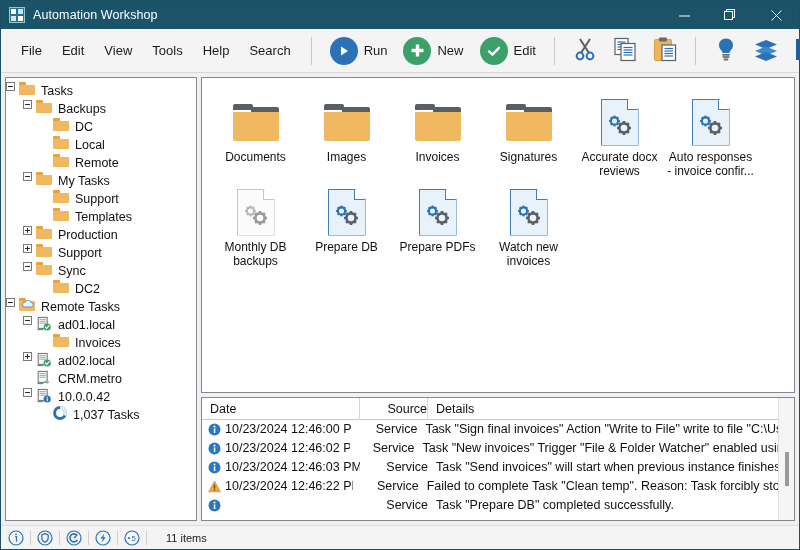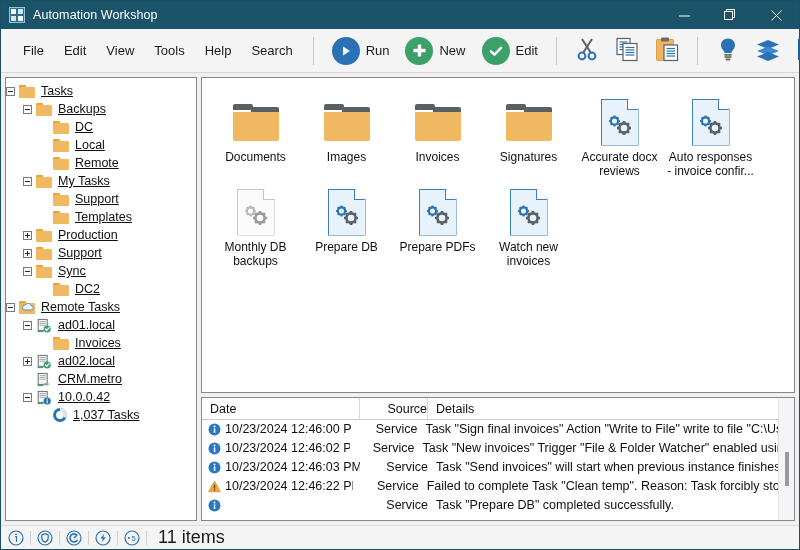--- a/index.html
+++ b/index.html
@@ -51,21 +51,21 @@
   }
   .win-btn svg { display:block; }
 
   
   .toolbar {
     flex: 0 0 44px; height: 44px;
     background: #f4f4f4;
     border-bottom: 1px solid #d8d8d8;
     display: flex; align-items: center;
   }
-  .menu { display: flex; align-items: center; height: 100%; padding-left: 0; margin-left: 12px; }
+  .menu { display: flex; align-items: center; height: 100%; padding-left: 10px; }
   .menu-item {
     font-size: 13px; color: #1b1b1b;
     padding: 4px 9px; margin: 0 1px;
     white-space: nowrap;
   }
   .tb-sep { width: 1px; height: 28px; background: #c9c9c9; margin: 0 10px; flex: 0 0 1px; }
   .tb-group { display: flex; align-items: center; height: 100%; }
   .tb-btn {
     display: flex; align-items: center; gap: 6px;
     padding: 2px 8px; height: 38px;
@@ -99,24 +99,23 @@
     position: relative;
   }
   .tree-panel { flex: 0 0 192px; }
   .right-col { flex: 1 1 auto; display: flex; flex-direction: column; gap: 4px; min-width: 0; }
   .icons-panel { flex: 1 1 auto; position: relative; }
   .log-panel { flex: 0 0 124px; position: relative; }
 
   
   .tree { padding: 4px 0 0 0; font-size: 12.5px; color: #101010; }
   .tree-row {
-    display: flex; align-items: center;
+    display: flex; align-items: flex-start;
     height: 18px; line-height: 18px;
     white-space: nowrap;
-    text-decoration: underline;
   }
   .twisty {
     width: 9px; height: 9px;
     border: 1px solid #7a7a7a; background: #fff;
     position: relative; flex: 0 0 9px;
     margin-right: 4px;
   }
   .twisty::before {
     content:""; position:absolute; left:1px; top:3px; width:5px; height:1px; background:#2b2b2b;
   }
@@ -223,21 +222,21 @@
   
   .statusbar {
     flex: 0 0 24px; height: 24px;
     background: #f4f4f4;
     border-top: 1px solid #dcdcdc;
     display: flex; align-items: center;
     padding-left: 4px;
   }
   .sb-ico { width: 22px; height: 22px; display:flex; align-items:center; justify-content:center; }
   .sb-sep { width: 1px; height: 14px; background: #cfcfcf; margin: 0 3px; }
-  .sb-text { font-size: 18px; color: #1b1b1b; margin-left: 8px; }
+  .sb-text { font-size: 11px; color: #1b1b1b; margin-left: 16px; }
 </style>
 </head>
 <body>
 
 <div id="app">
 
   <div class="titlebar">
     <div class="app-icon">
       <i class="a"></i>
         <i class="b"></i>

